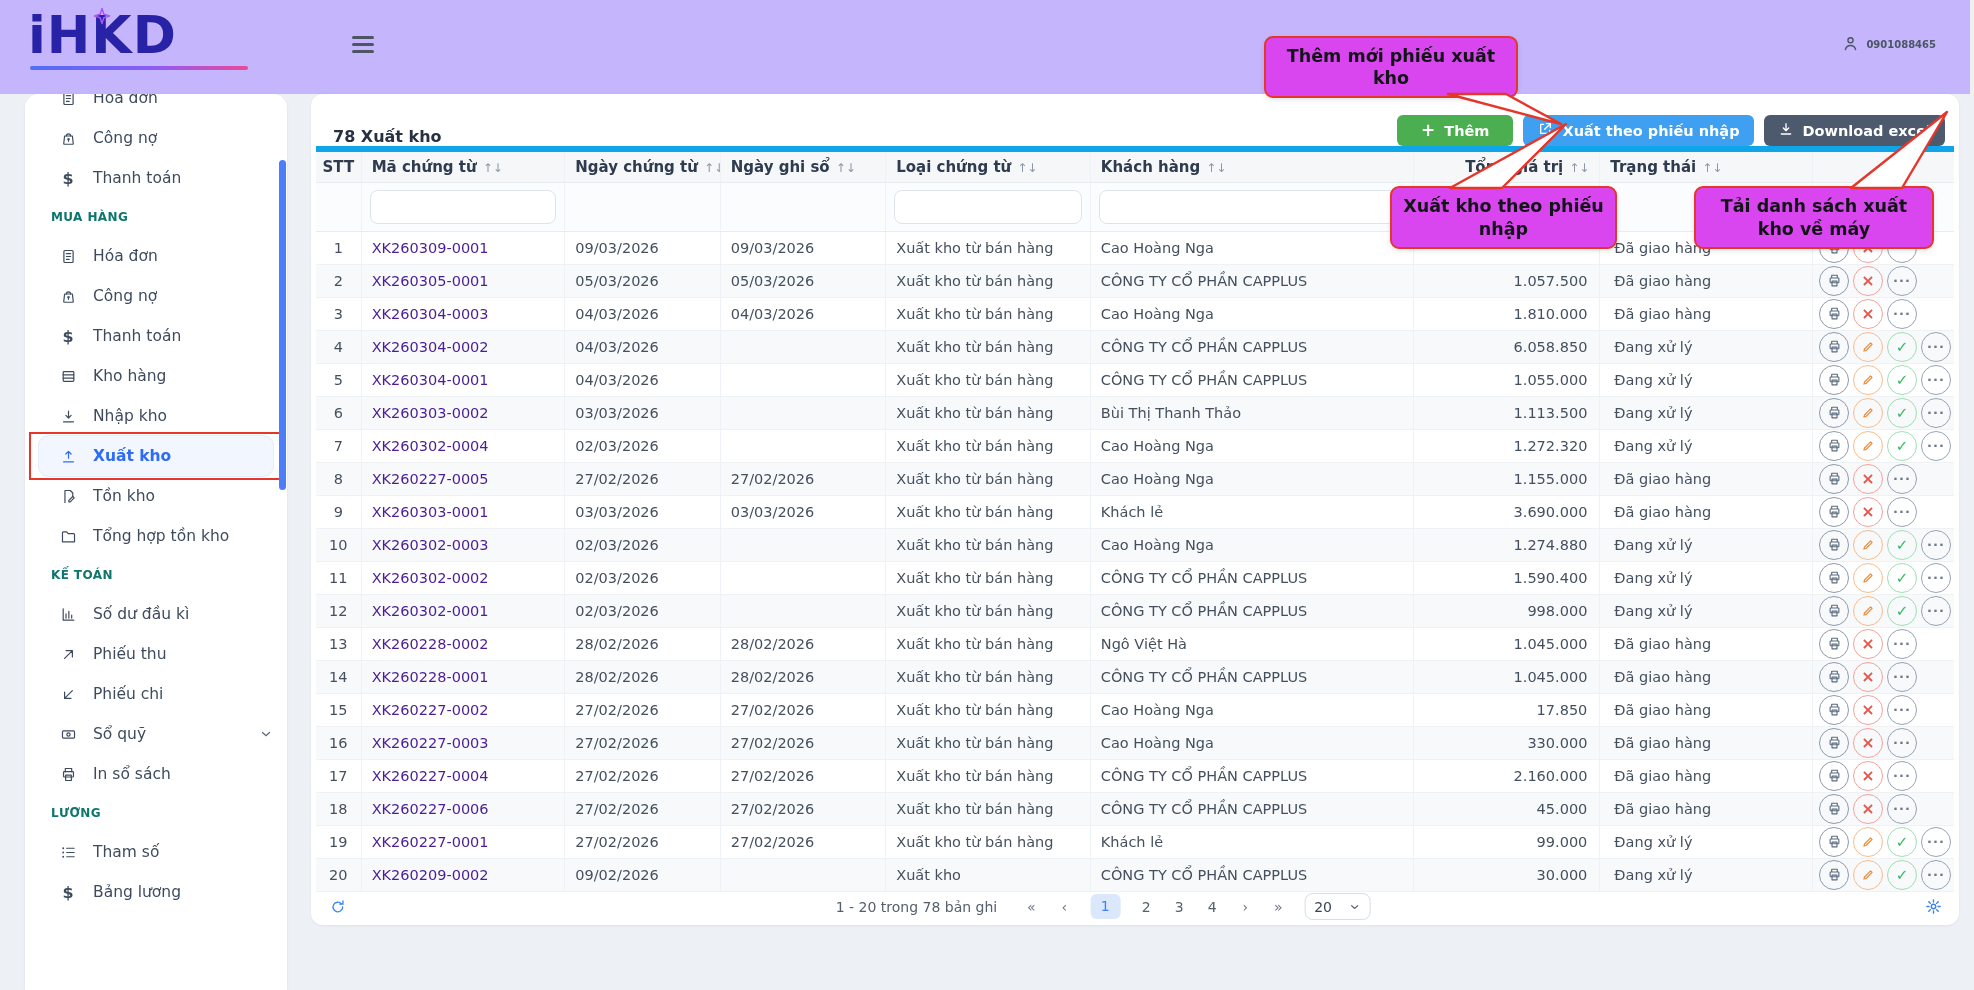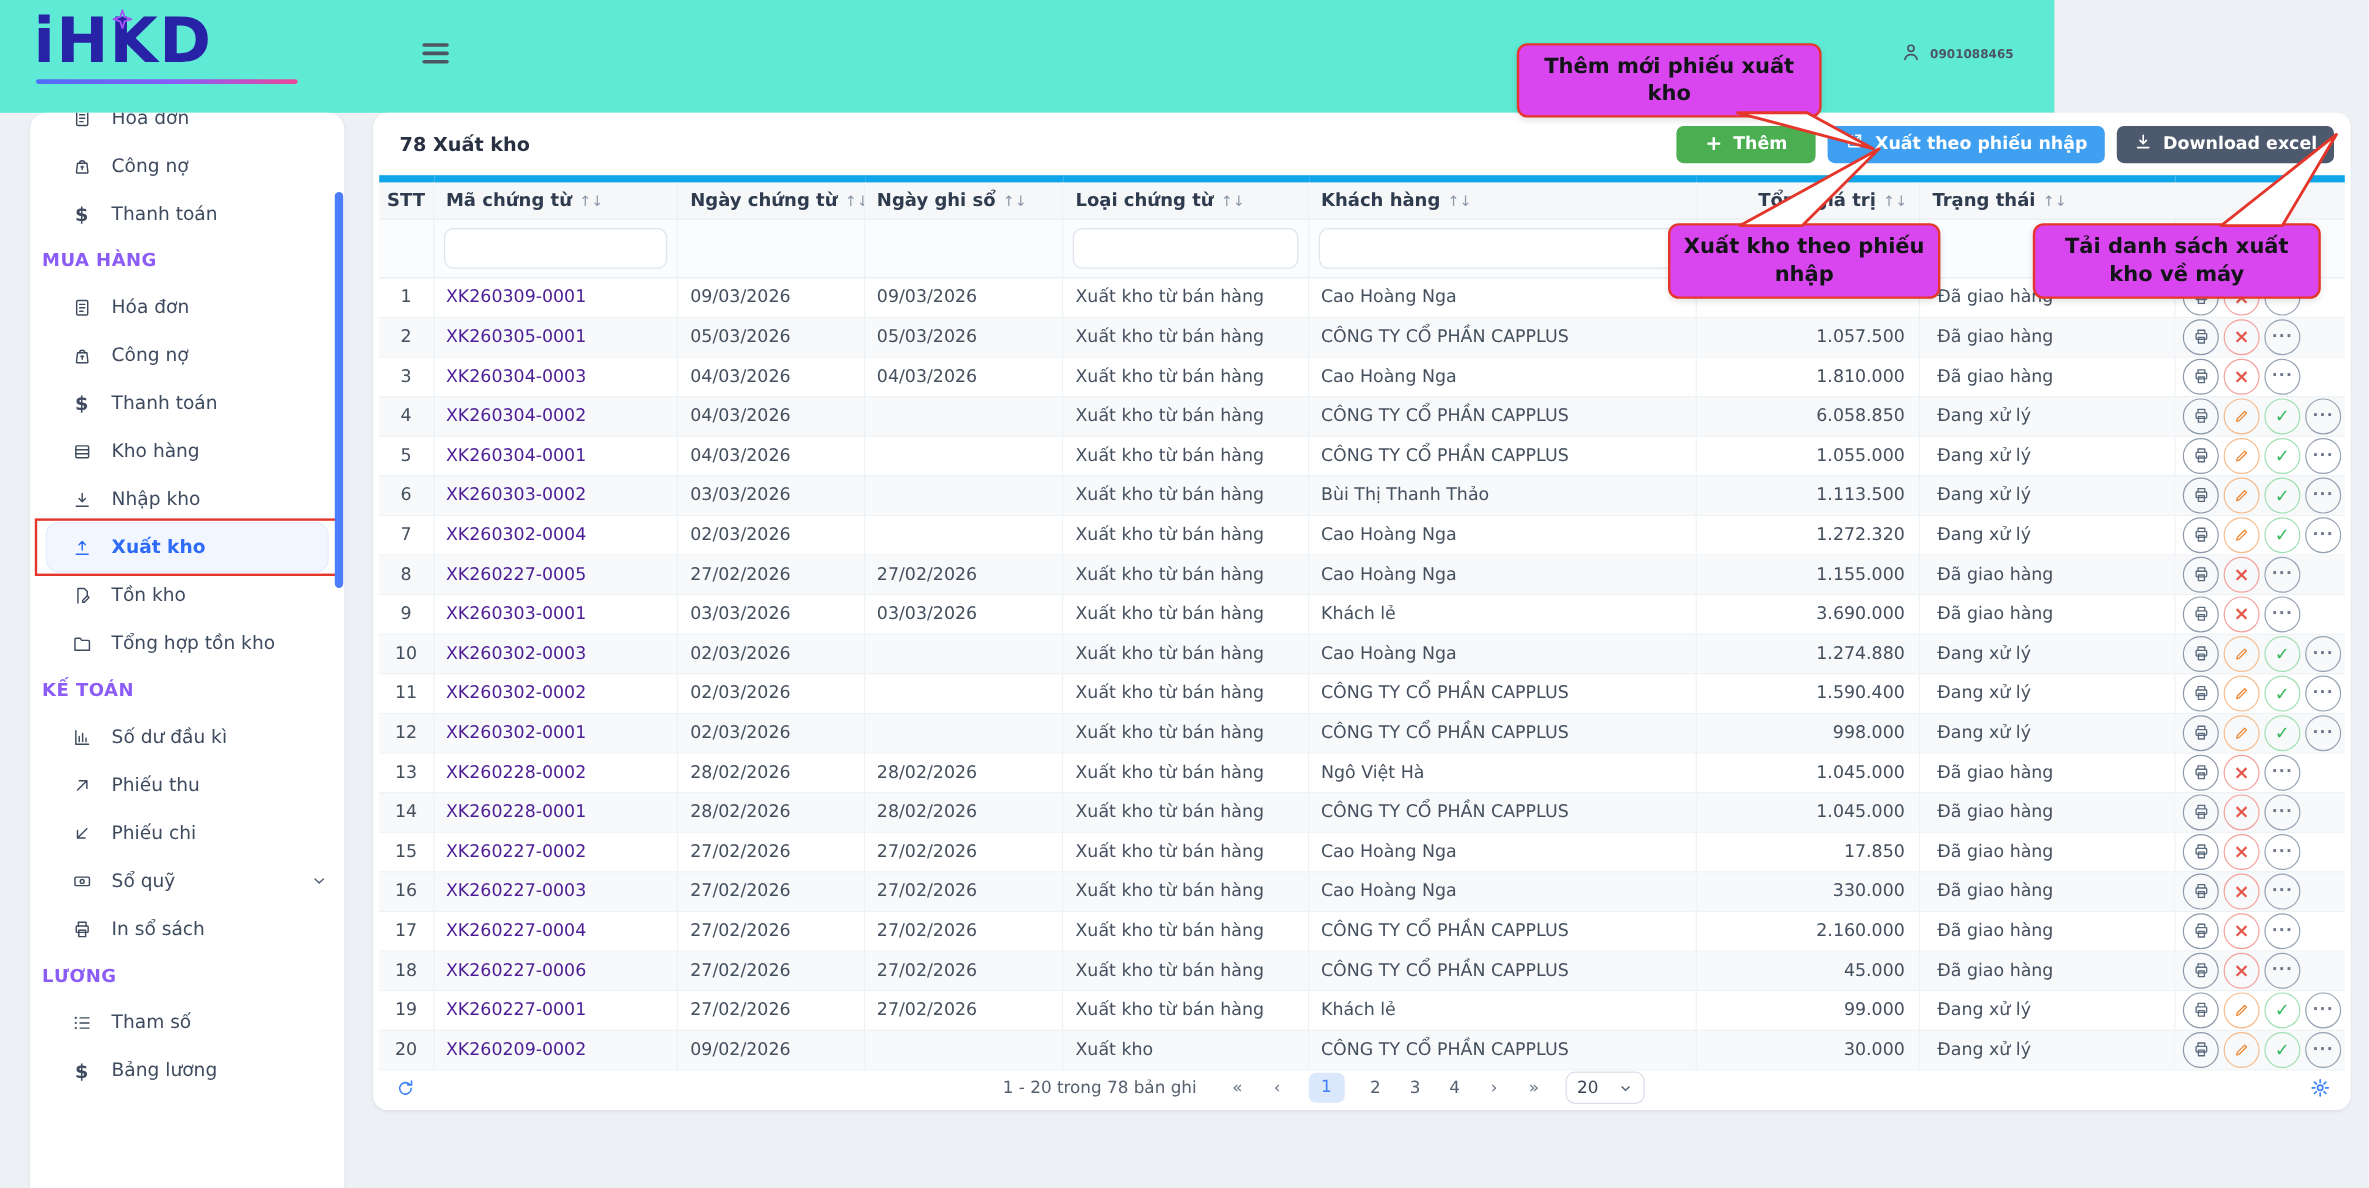--- a/index.html
+++ b/index.html
@@ -4,51 +4,51 @@
 <style>
   * { box-sizing: border-box; margin:0; padding:0; }
   html,body { width:1974px; height:990px; }
   body {
     position:relative; overflow:hidden;
     background:#edf1f6;
     font-family:"DejaVu Sans","Liberation Sans",sans-serif;
     color:#45505f;
   }
   
-  .hdr { position:absolute; top:0; left:0; width:1712px; height:94px; background:#5eead4; }
+  .hdr { position:absolute; top:0; left:0; width:1970px; height:94px; background:#c4b5fd; }
   .logo { position:absolute; left:28px; top:4px; width:240px; }
   .logo-text { font-size:52px; font-weight:900; color:#2823a6; letter-spacing:1px; line-height:62px; }
   .logo-underline { height:4px; width:218px; margin-left:2px; border-radius:2px;
     background:linear-gradient(90deg,#4f6ef7 0%, #8b5cf6 55%, #ec4899 100%); }
   .sparkle { position:absolute; left:64px; top:2px; }
   .burger { position:absolute; left:352px; top:36px; width:22px; cursor:pointer; }
   .burger i { display:block; height:2.6px; background:#4b5563; border-radius:2px; margin-bottom:4.6px; }
   .badge { position:absolute; right:34px; top:34px; display:flex; align-items:center; gap:7px;
     color:#4b5563; font-weight:700; font-size:10px; }
   
   .sidebar { position:absolute; left:25px; top:94px; width:262px; height:896px; background:#fff;
     border-radius:14px 14px 0 0; box-shadow:0 1px 3px rgba(16,24,40,.08); overflow:hidden; }
   .side-inner { margin-top:-16px; }
   .s-item { height:40px; display:flex; align-items:center; gap:14px; padding:0 14px 0 32px;
     color:#3e4b5f; font-size:15.5px; cursor:pointer; position:relative; }
   .s-item .icon { width:22px; display:flex; justify-content:center; align-items:center; color:#3e4b5f; flex:0 0 22px; }
-  .s-group { height:38px; display:flex; align-items:center; padding-left:10px;
-    font-size:15px; font-weight:700; color:#8b5cf6; letter-spacing:.4px; }
+  .s-group { height:38px; display:flex; align-items:center; padding-left:26px;
+    font-size:12px; font-weight:700; color:#0f766e; letter-spacing:.4px; }
   .s-item.active { background:#f2f7ff; border-radius:10px; margin:0 14px; padding-left:18px;
     color:#2e6bf6; font-weight:700; box-shadow:0 0 0 1px #e3edff; }
   .s-item.active .icon { color:#2e6bf6; }
   .s-item.active .annot { position:absolute; left:-10px; right:-9px; top:-4px; bottom:-4px;
     border:2.4px solid #e5362b; pointer-events:none; }
   .s-item .chev { margin-left:auto; color:#5b6878; display:flex; }
   .side-thumb { position:absolute; left:279px; top:160px; width:7px; height:330px;
     background:#4c7dfa; border-radius:4px; }
   
   .main { position:absolute; left:311px; top:94px; width:1648px; height:831px; background:#fff;
     border-radius:12px; box-shadow:0 1px 3px rgba(16,24,40,.06); }
-  .toolbar { position:relative; height:52px; display:flex; align-items:center; padding:0 14px 0 22px; gap:10px; }
+  .toolbar { position:relative; height:52px; display:flex; align-items:flex-end; padding:0 14px 0 22px; gap:10px; }
   .tb-title { font-size:16px; font-weight:700; color:#273142; margin-right:auto; }
   .btn { height:31px; border:none; border-radius:6px; color:#fff; font-size:14.5px; font-weight:600;
     display:flex; align-items:center; gap:9px; padding:0 14px; cursor:pointer;
     font-family:inherit; white-space:nowrap; }
   .btn.green { background:#4bae50; padding:0 24px; }
   .btn.blue  { background:#3f9ff0; }
   .btn.dark  { background:#4d5a6d; }
   .btn .bplus { font-size:17px; font-weight:700; line-height:1; }
   
   .table-wrap { position:absolute; top:52px; left:5px; right:5px; }

